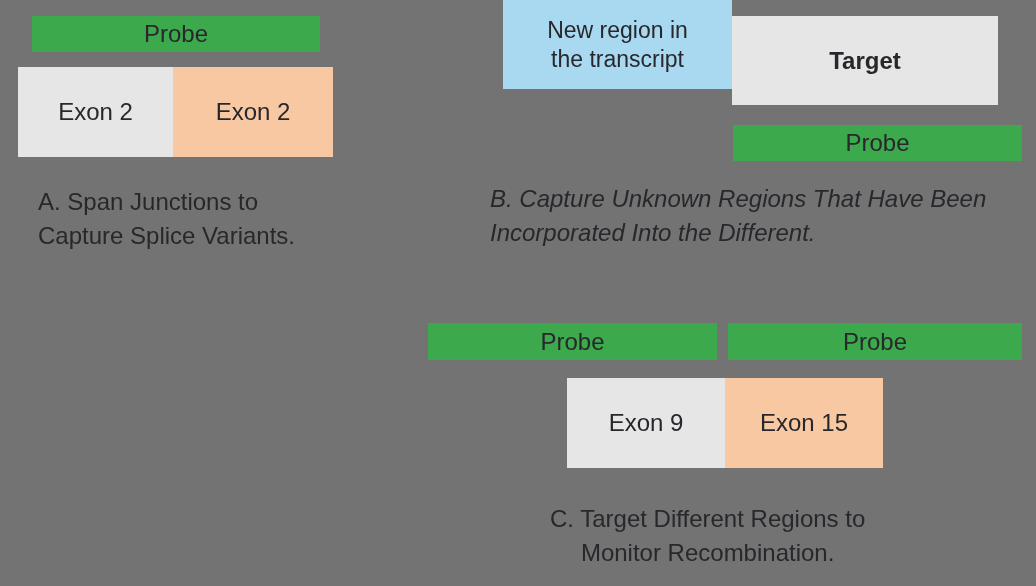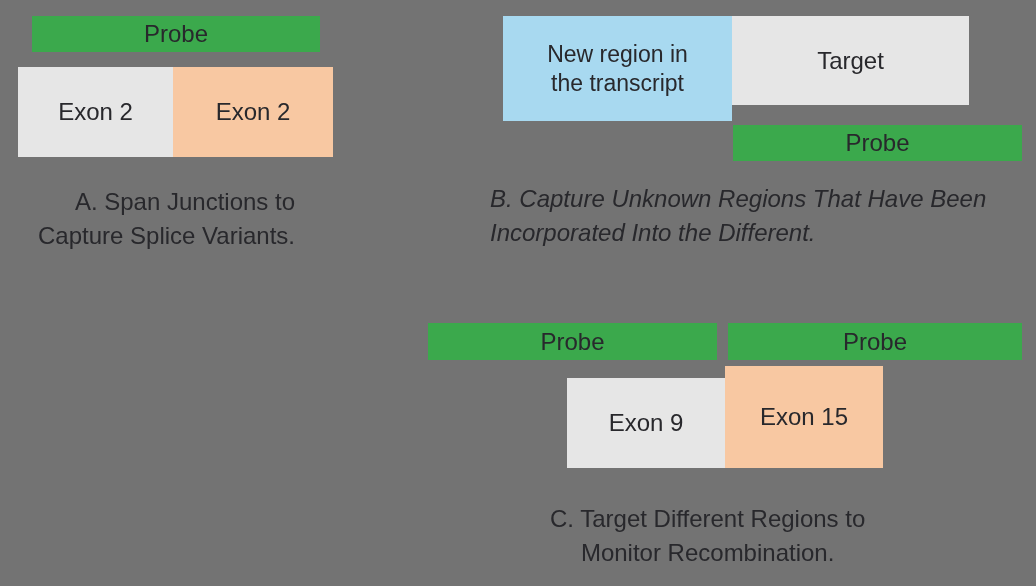--- a/index.html
+++ b/index.html
@@ -46,33 +46,33 @@
     position: absolute;
     font-size: 24px;
     line-height: 34px;
     color: var(--text-dark, #28282C);
   }
 
   
   .a-probe      { left: 32px;  top: 16px;  width: 288px; height: 36px; }
   .a-exon-left  { left: 18px;  top: 67px;  width: 155px; height: 90px; }
   .a-exon-right { left: 173px; top: 67px;  width: 160px; height: 90px; }
-  .a-caption    { left: 38px;  top: 185px; text-align: right; }
+  .a-caption    { left: 38px;  top: 185px; }
 
   
-  .b-region     { left: 503px; top: 16px;  width: 229px; height: 105px; }
-  .b-target     { left: 732px; top: 16px;  width: 237px; height: 89px; }
+  .b-region     { left: 503px; top: 0;  width: 229px; height: 89px; }
+  .b-target     { left: 732px; top: 16px;  width: 266px; height: 89px; font-weight: bold; }
   .b-probe      { left: 733px; top: 125px; width: 289px; height: 36px; }
   .b-caption    { left: 490px; top: 182px; font-style: italic; }
 
   
   .c-probe-left  { left: 428px; top: 323px; width: 289px; height: 37px; }
   .c-probe-right { left: 728px; top: 323px; width: 294px; height: 37px; }
   .c-exon-left   { left: 567px; top: 378px; width: 158px; height: 90px; justify-content: center; }
-  .c-exon-right  { left: 725px; top: 366px; width: 158px; height: 102px; }
+  .c-exon-right  { left: 725px; top: 378px; width: 158px; height: 90px; }
   .c-caption     { left: 550px; top: 502px; text-align: center; }
 </style>
 </head>
 <body>
 
 <div class="canvas">
 
   <div class="bar a-probe">
     <span>Probe</span>
   </div>

